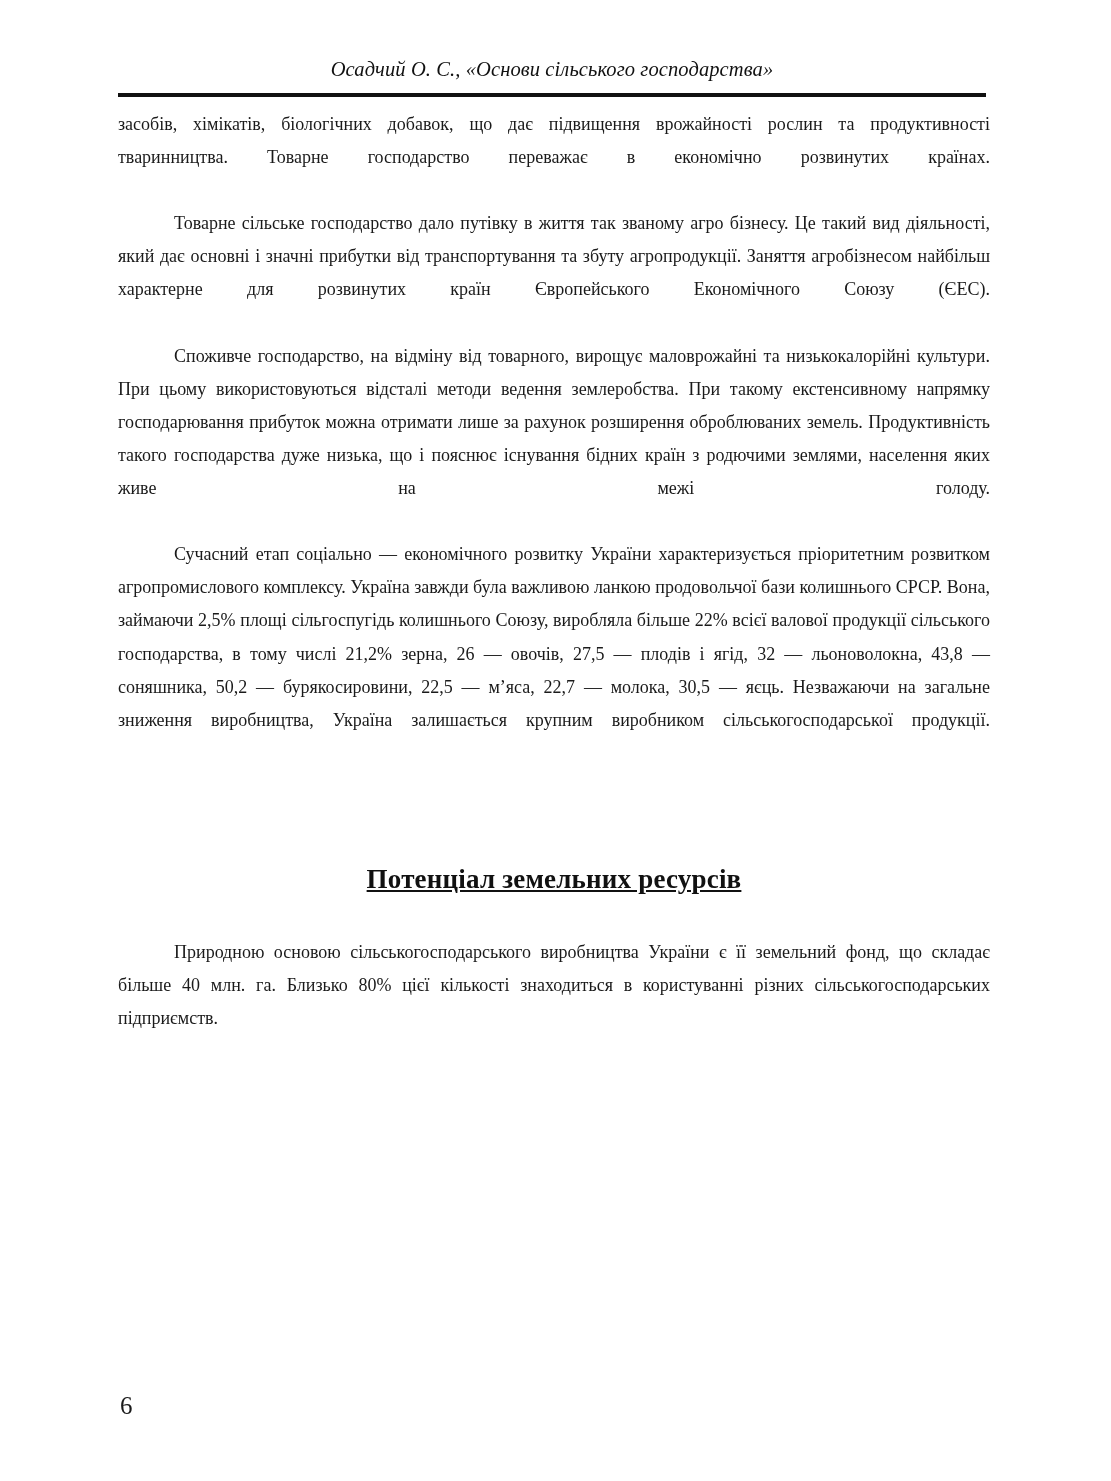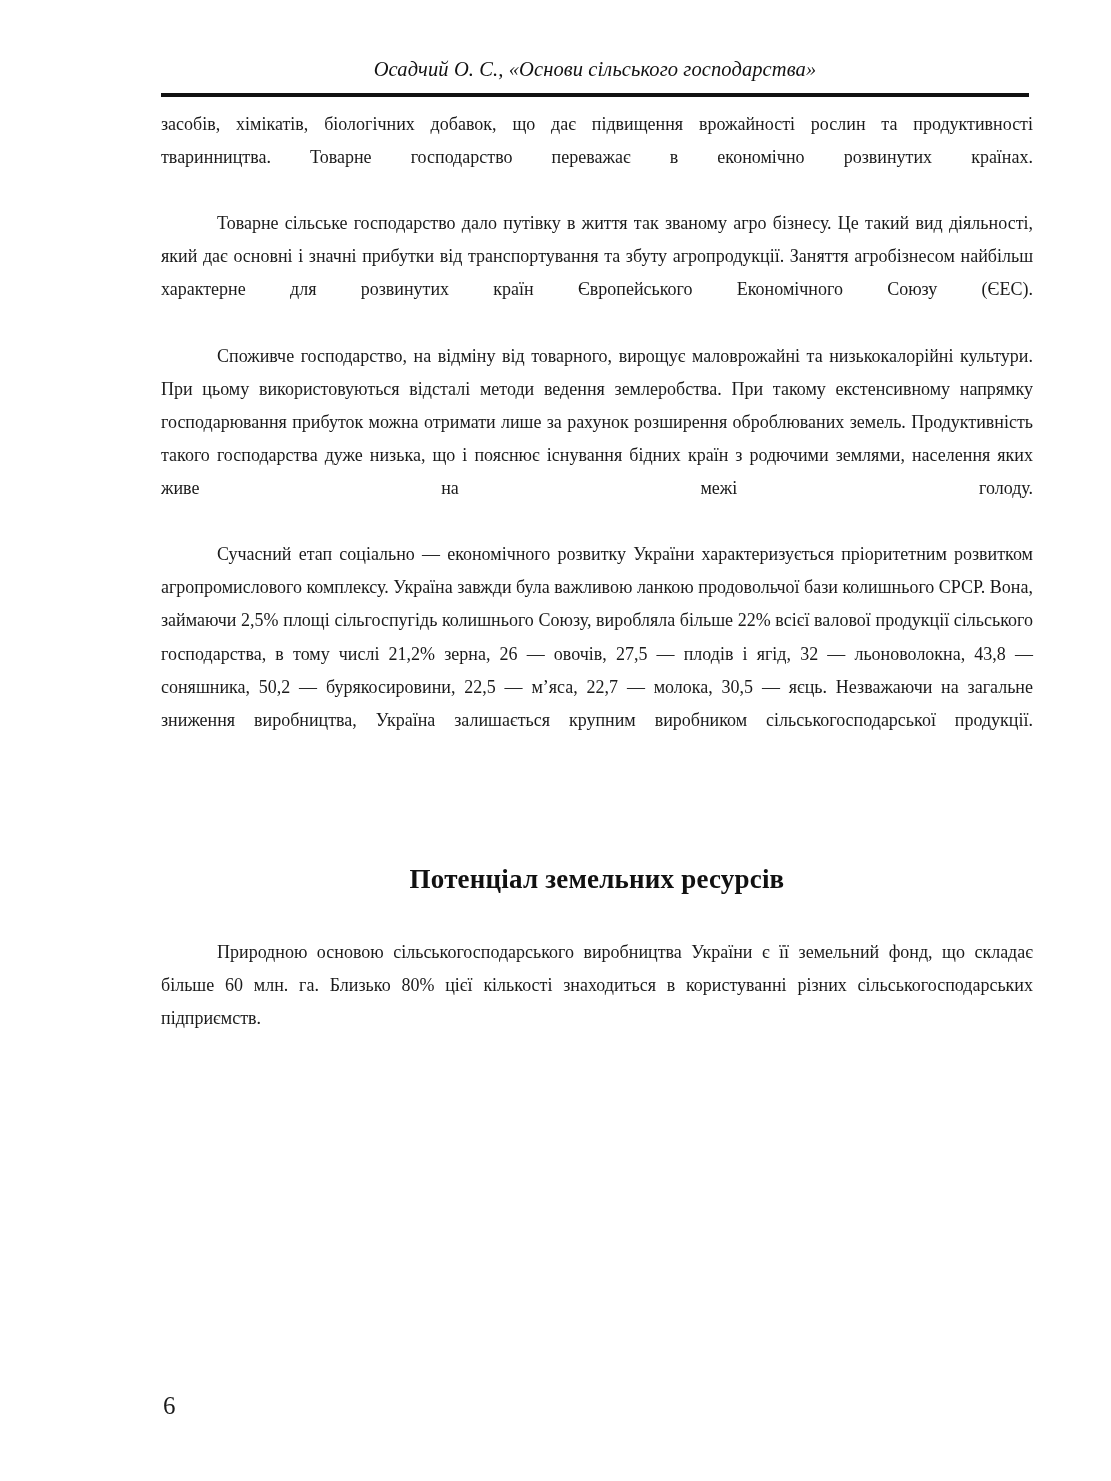--- a/index.html
+++ b/index.html
@@ -16,21 +16,20 @@
     color: #1a1a1a;
     overflow: hidden;
   }
 
   .page {
     position: absolute;
     inset: 0;
     width: 1003px;
     height: 1481px;
     background: #ffffff;
-    margin-left: 43px;
   }
 
   
   .running-head {
     position: absolute;
     left: 118px;
     top: 58px;
     width: 868px;
     text-align: center;
     font-style: italic;
@@ -83,20 +82,21 @@
   }
 
   .section-heading {
     margin: 0;
     font-size: 27px;
     font-weight: bold;
     text-align: center;
     line-height: 34px;
     color: #111111;
     letter-spacing: 0.2px;
+    text-decoration: underline;
   }
 
   .spacer-before-heading { height: 92px; }
   .spacer-after-heading  { height: 40px; }
 
   
   .folio {
     position: absolute;
     left: 120px;
     bottom: 60px;
@@ -123,20 +123,20 @@
     <p class="para">Споживче господарство, на відміну від товарного, вирощує маловрожайні та низькокалорійні культури. При цьому використовуються відсталі методи ведення землеробства. При такому екстенсивному напрямку господарювання прибуток можна отримати лише за рахунок розширення оброблюваних земель. Продуктивність такого господарства дуже низька, що і пояснює існування бідних країн з родючими землями, населення яких живе на межі голоду.</p>
 
     <p class="para">Сучасний етап соціально — економічного розвитку України характеризується пріоритетним розвитком агропромислового комплексу. Україна завжди була важливою ланкою продовольчої бази колишнього СРСР. Вона, займаючи 2,5% площі сільгоспугідь колишнього Союзу, виробляла більше 22% всієї валової продукції сільського господарства, в тому числі 21,2% зерна, 26 — овочів, 27,5 — плодів і ягід, 32 — льоноволокна, 43,8 — соняшника, 50,2 — бурякосировини, 22,5 — м’яса, 22,7 — молока, 30,5 — яєць. Незважаючи на загальне зниження виробництва, Україна залишається крупним виробником сільськогосподарської продукції.</p>
 
     <div class="spacer-before-heading"></div>
 
     <h2 class="section-heading">Потенціал земельних ресурсів</h2>
 
     <div class="spacer-after-heading"></div>
 
-    <p class="para">Природною основою сільськогосподарського виробництва України є її земельний фонд, що складає більше 60 млн. га. Близько 80% цієї кількості знаходиться в користуванні різних сільськогосподарських підприємств.</p>
+    <p class="para">Природною основою сільськогосподарського виробництва України є її земельний фонд, що складає більше 40 млн. га. Близько 80% цієї кількості знаходиться в користуванні різних сільськогосподарських підприємств.</p>
 
 
   </div>
 
   <div class="folio">6</div>
 
 </div>
 
 </body></html>

